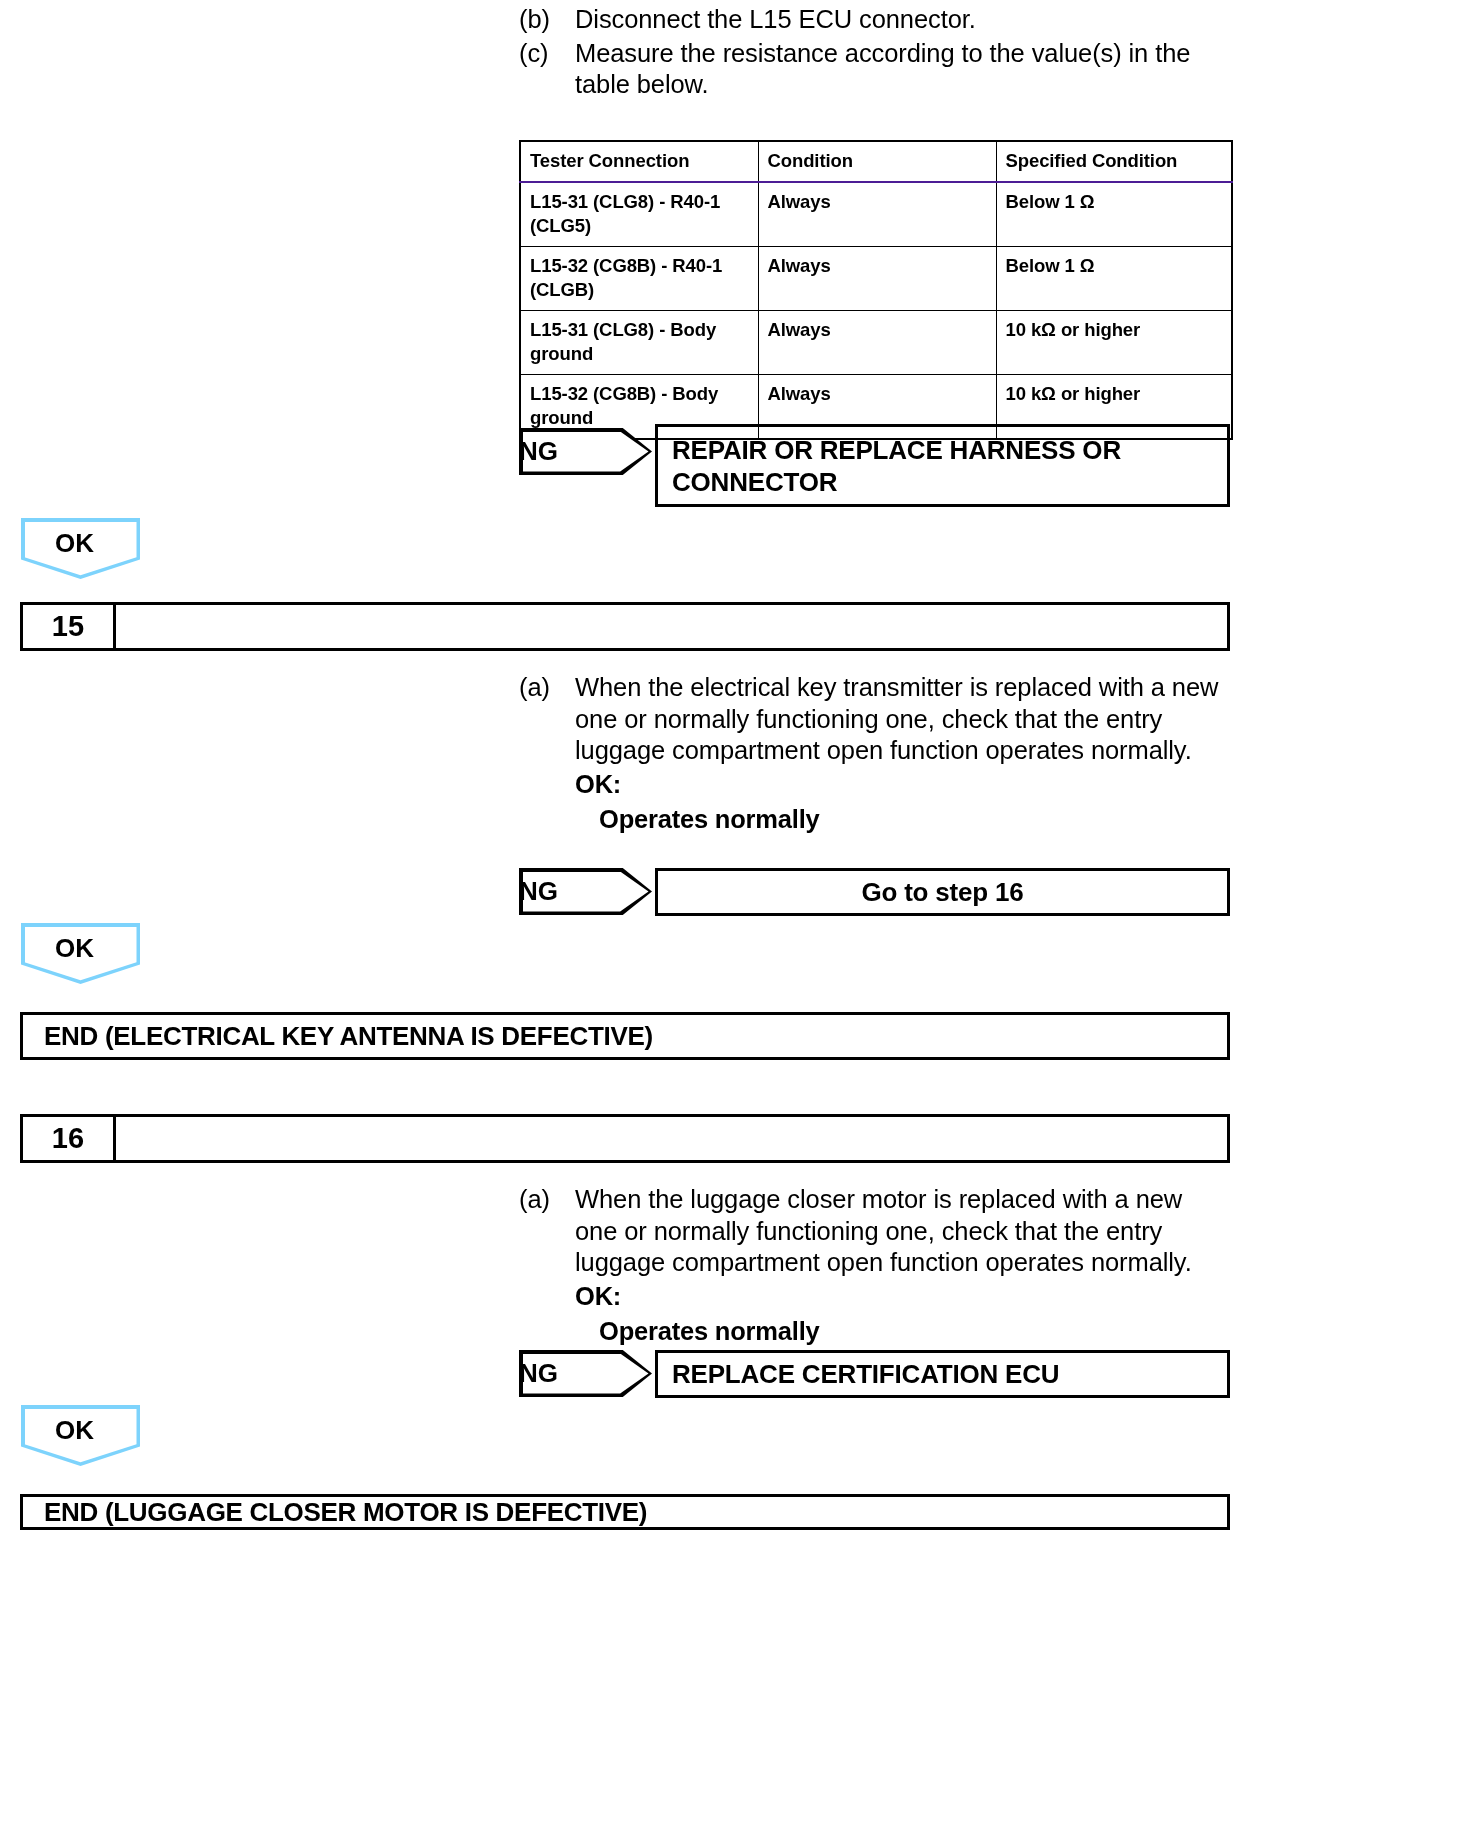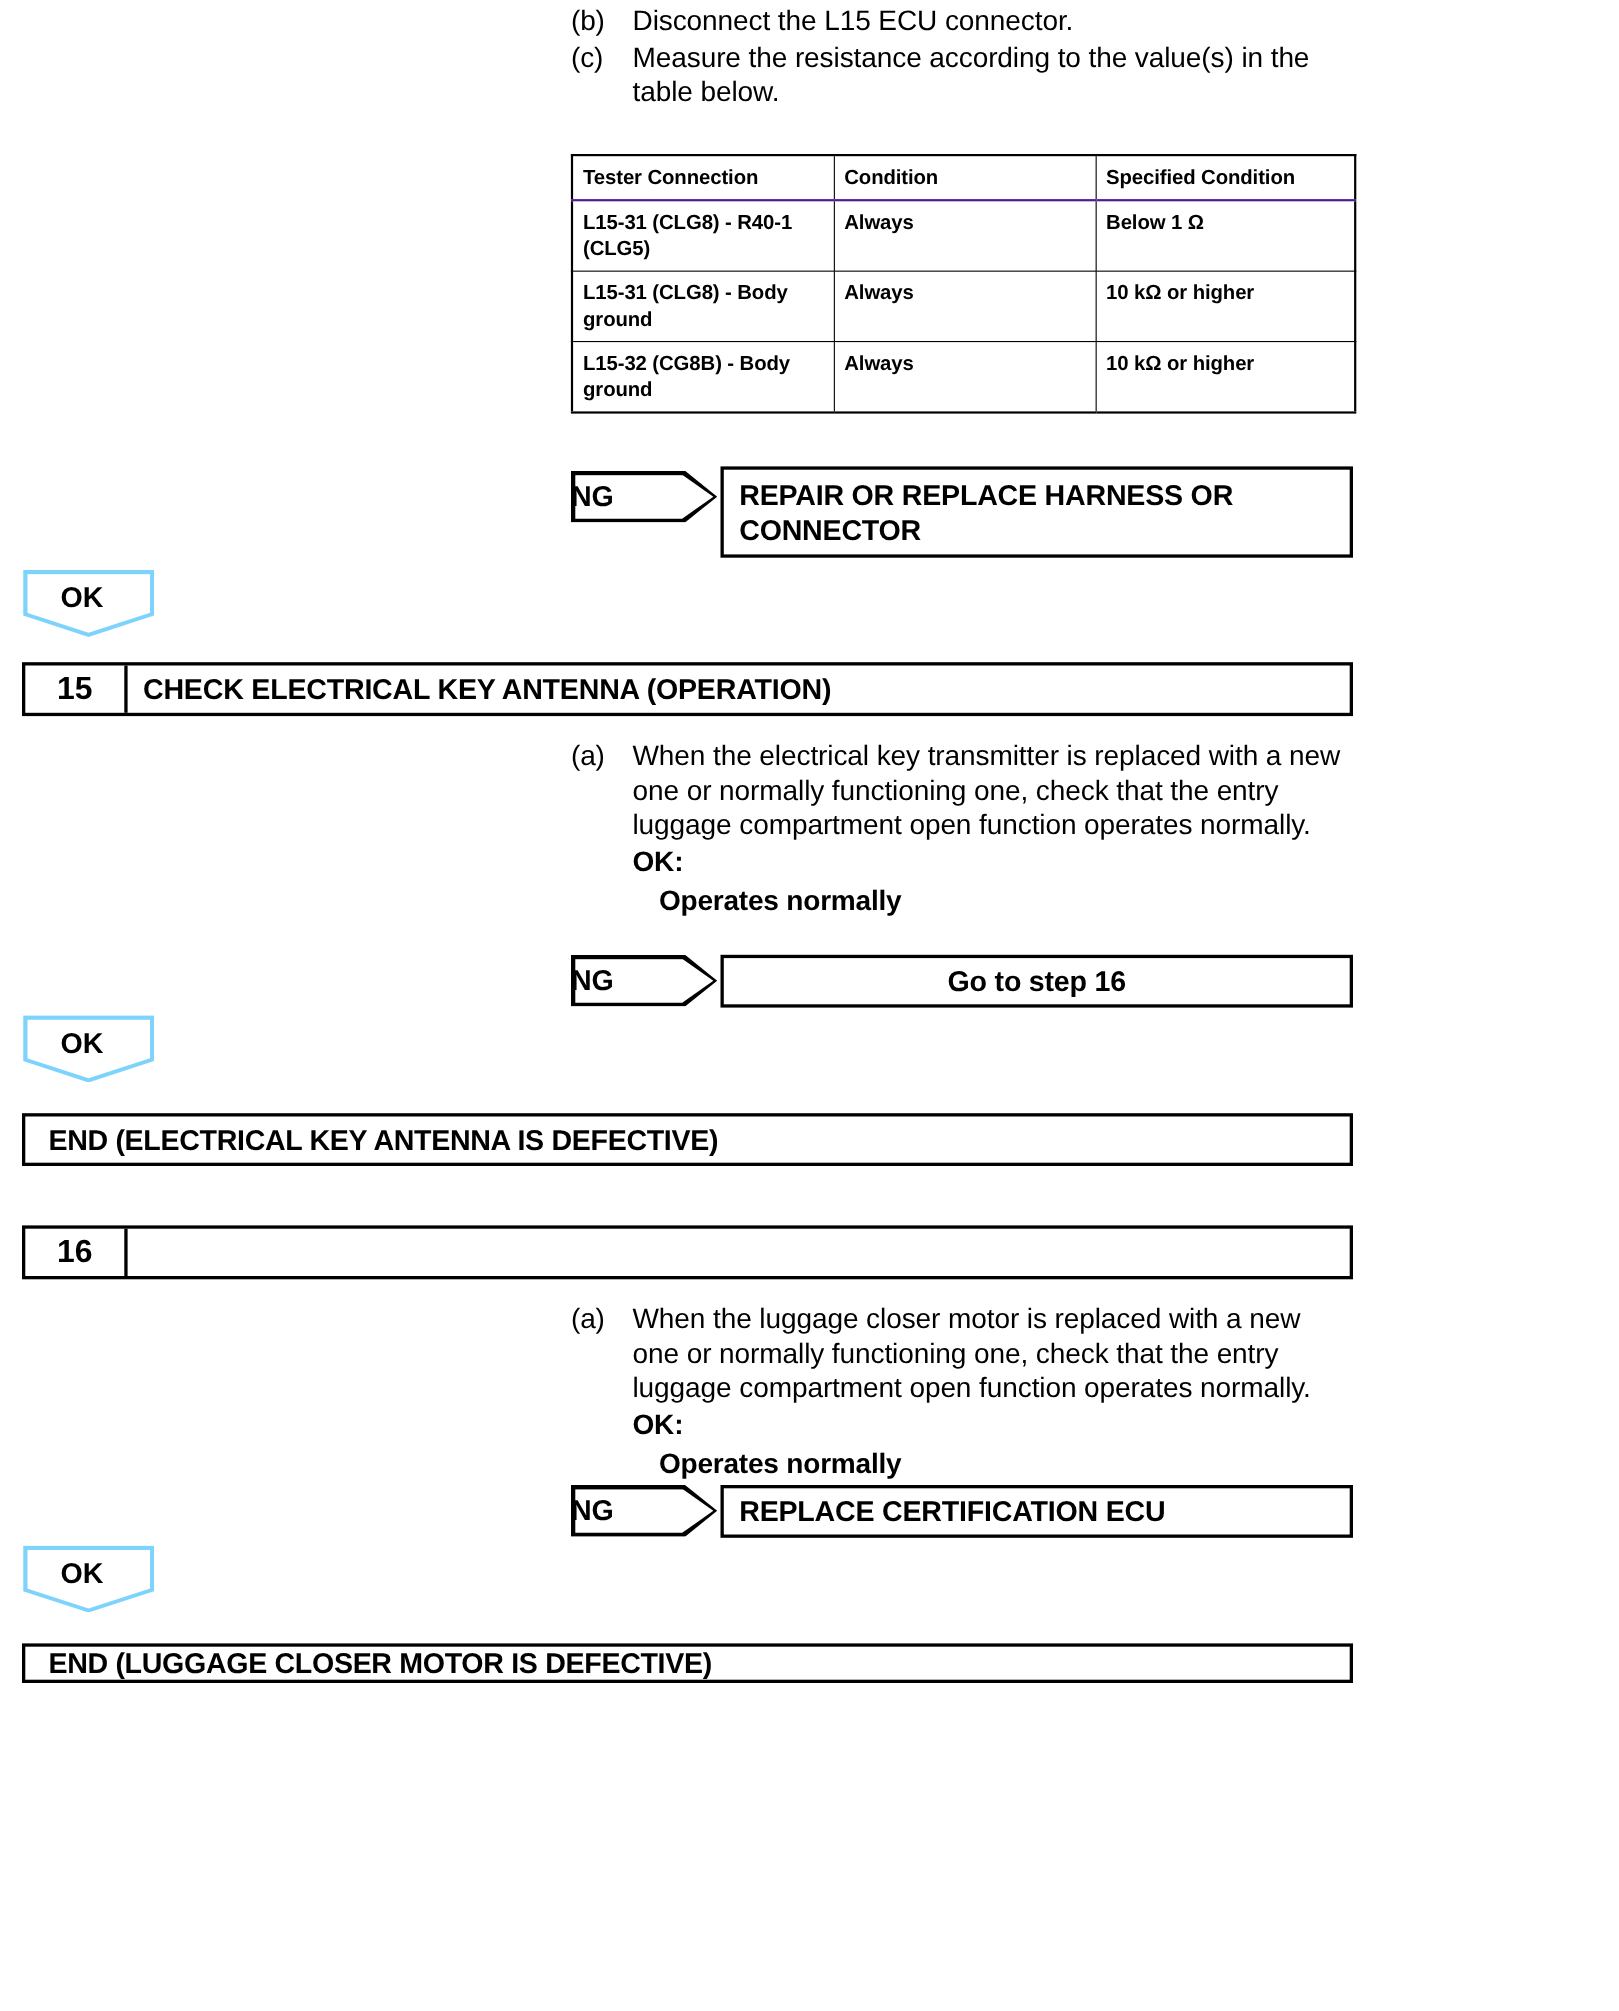--- a/index.html
+++ b/index.html
@@ -194,20 +194,25 @@
       <th>Specified Condition</th>
     </tr>
   </thead>
   <tbody>
     <tr>
       <td>L15-31 (CLG8) - R40-1 (CLG5)</td>
       <td>Always</td>
       <td>Below 1 Ω</td>
     </tr>
     <tr>
+      <td>L15-32 (CG8B) - R40-1 (CLGB)</td>
+      <td>Always</td>
+      <td>Below 1 Ω</td>
+    </tr>
+    <tr>
       <td>L15-31 (CLG8) - Body ground</td>
       <td>Always</td>
       <td>10 kΩ or higher</td>
     </tr>
     <tr>
       <td>L15-32 (CG8B) - Body ground</td>
       <td>Always</td>
       <td>10 kΩ or higher</td>
     </tr>
   </tbody>
@@ -221,21 +226,20 @@
   <span>REPAIR OR REPLACE HARNESS OR CONNECTOR</span>
 </div>
 
 <div class="ok-tag" style="left:21px; top:518px; width:119px; height:61px;">
   <div class="inner"></div>
   <div class="lbl">OK</div>
 </div>
 
 <div class="step-bar" style="left:20px; top:602px; width:1210px; height:49px;">
   <div class="num">15</div>
-  <div class="title">CHECK ELECTRICAL KEY ANTENNA (OPERATION)</div>
 </div>
 
 <div class="instr-list" style="left:519px; top:672px; width:712px;">
   <div class="instr">
     <span class="marker">(a)</span>
     <span class="body">When the electrical key transmitter is replaced with a new one or normally functioning one, check that the entry luggage compartment open function operates normally.</span>
   </div>
   <div class="sub-bold indent-1" style="margin-top:1px;">OK:</div>
   <div class="sub-bold indent-2" style="margin-top:3px;">Operates normally</div>
 </div>

